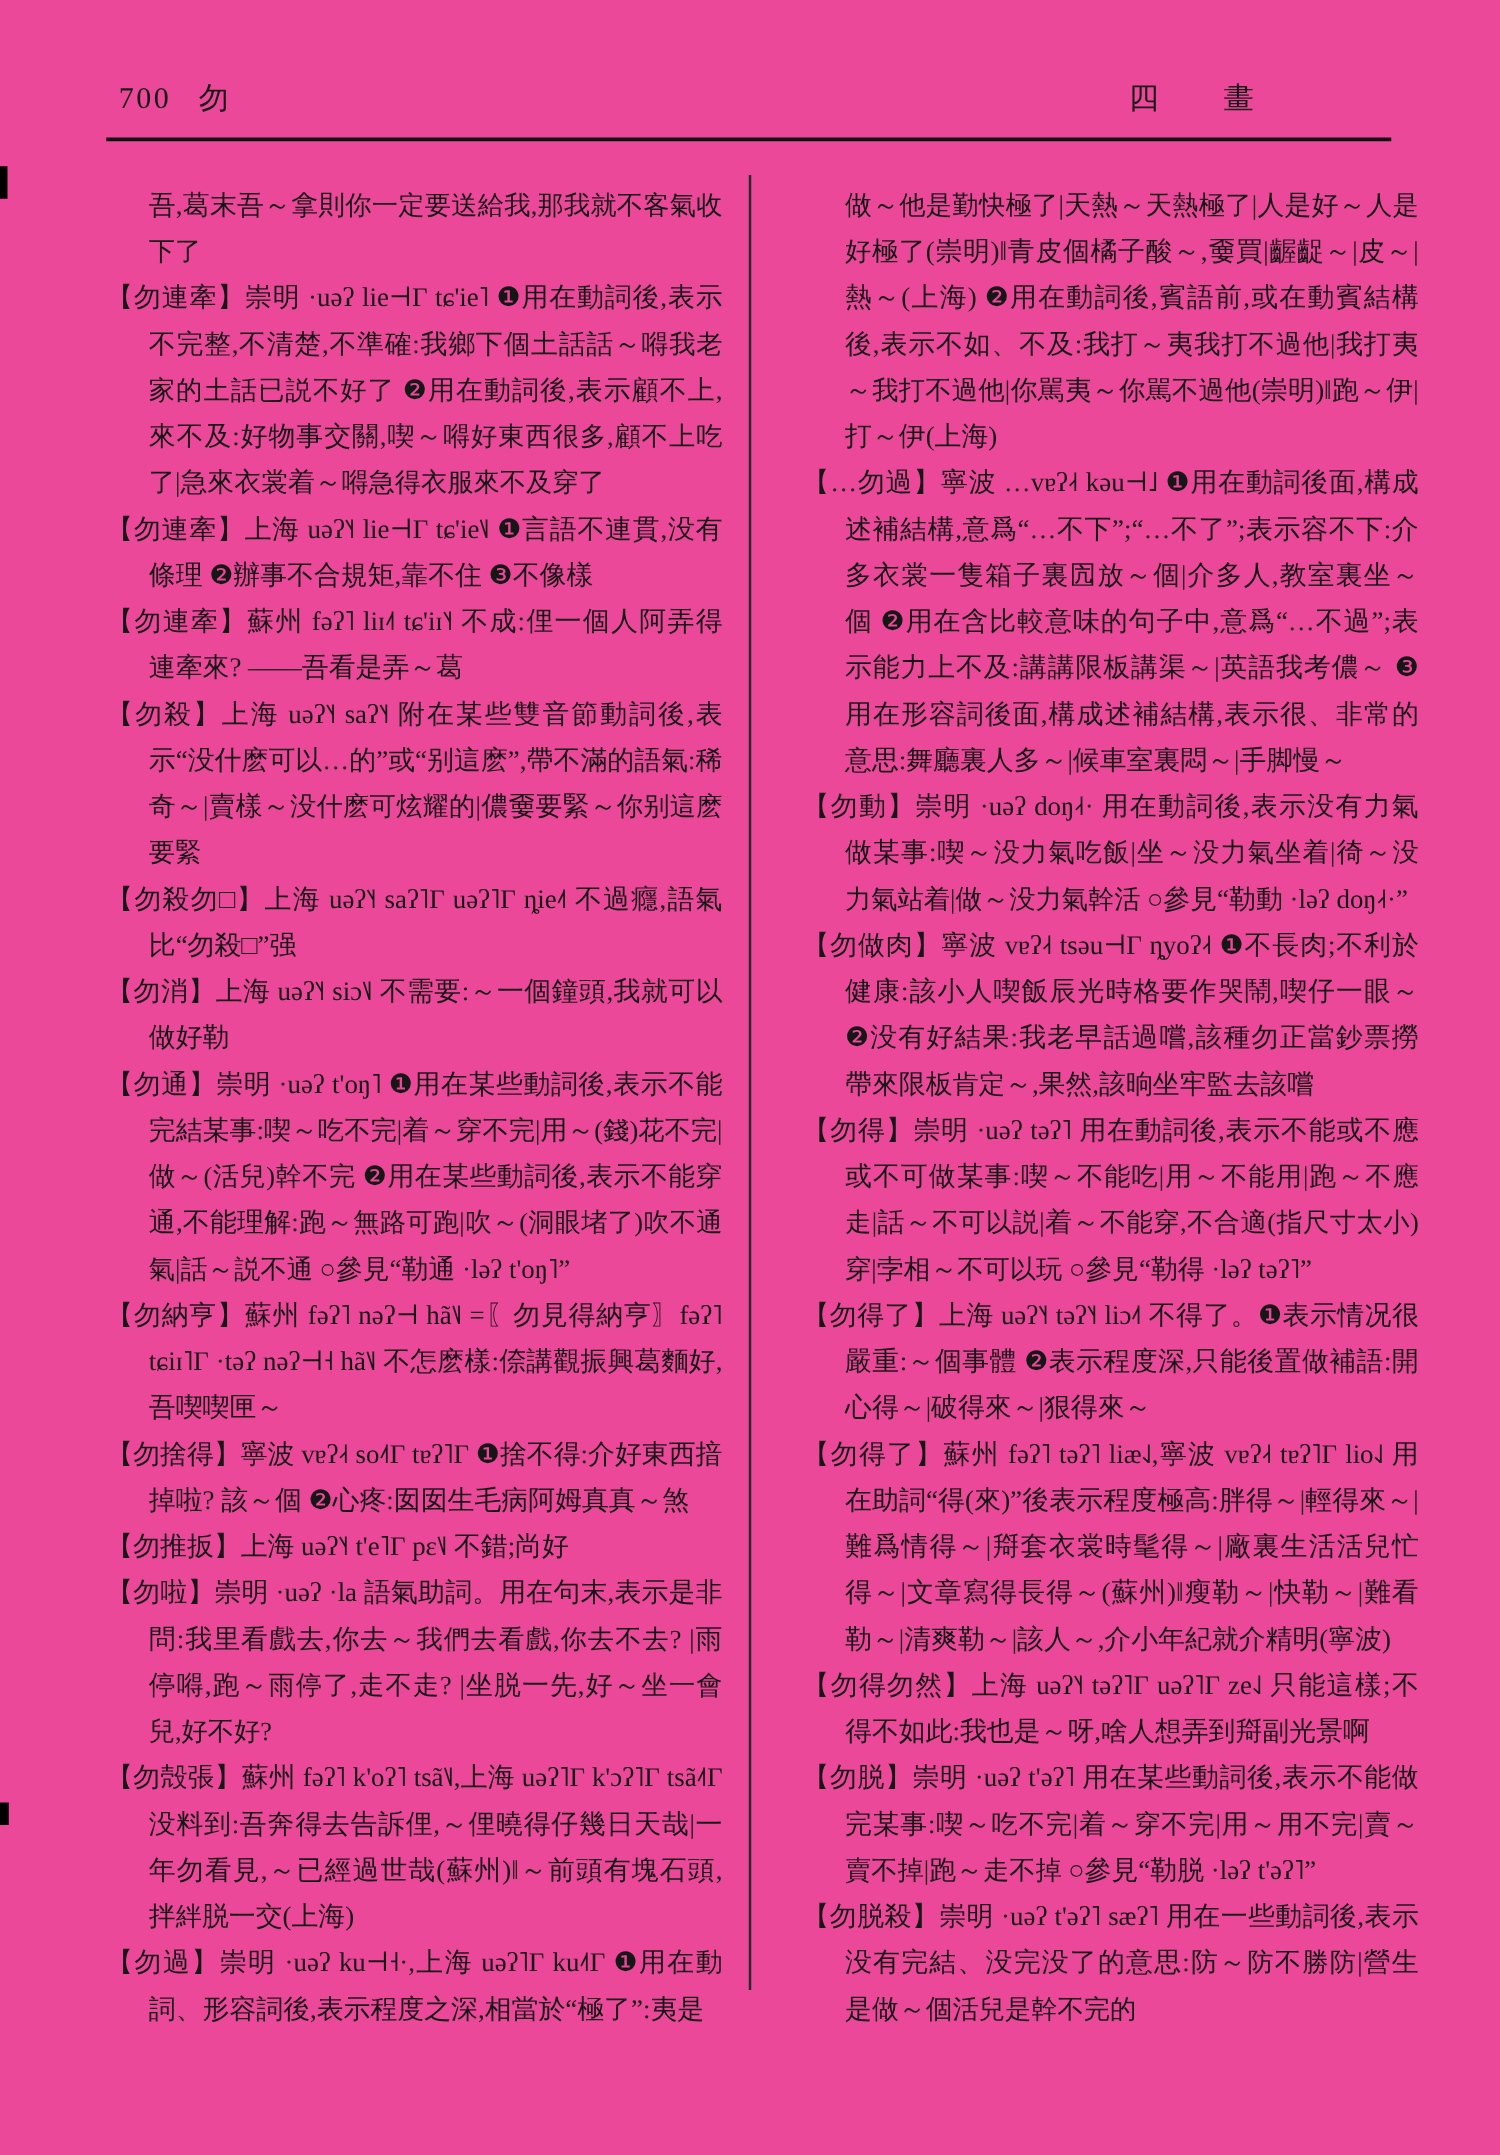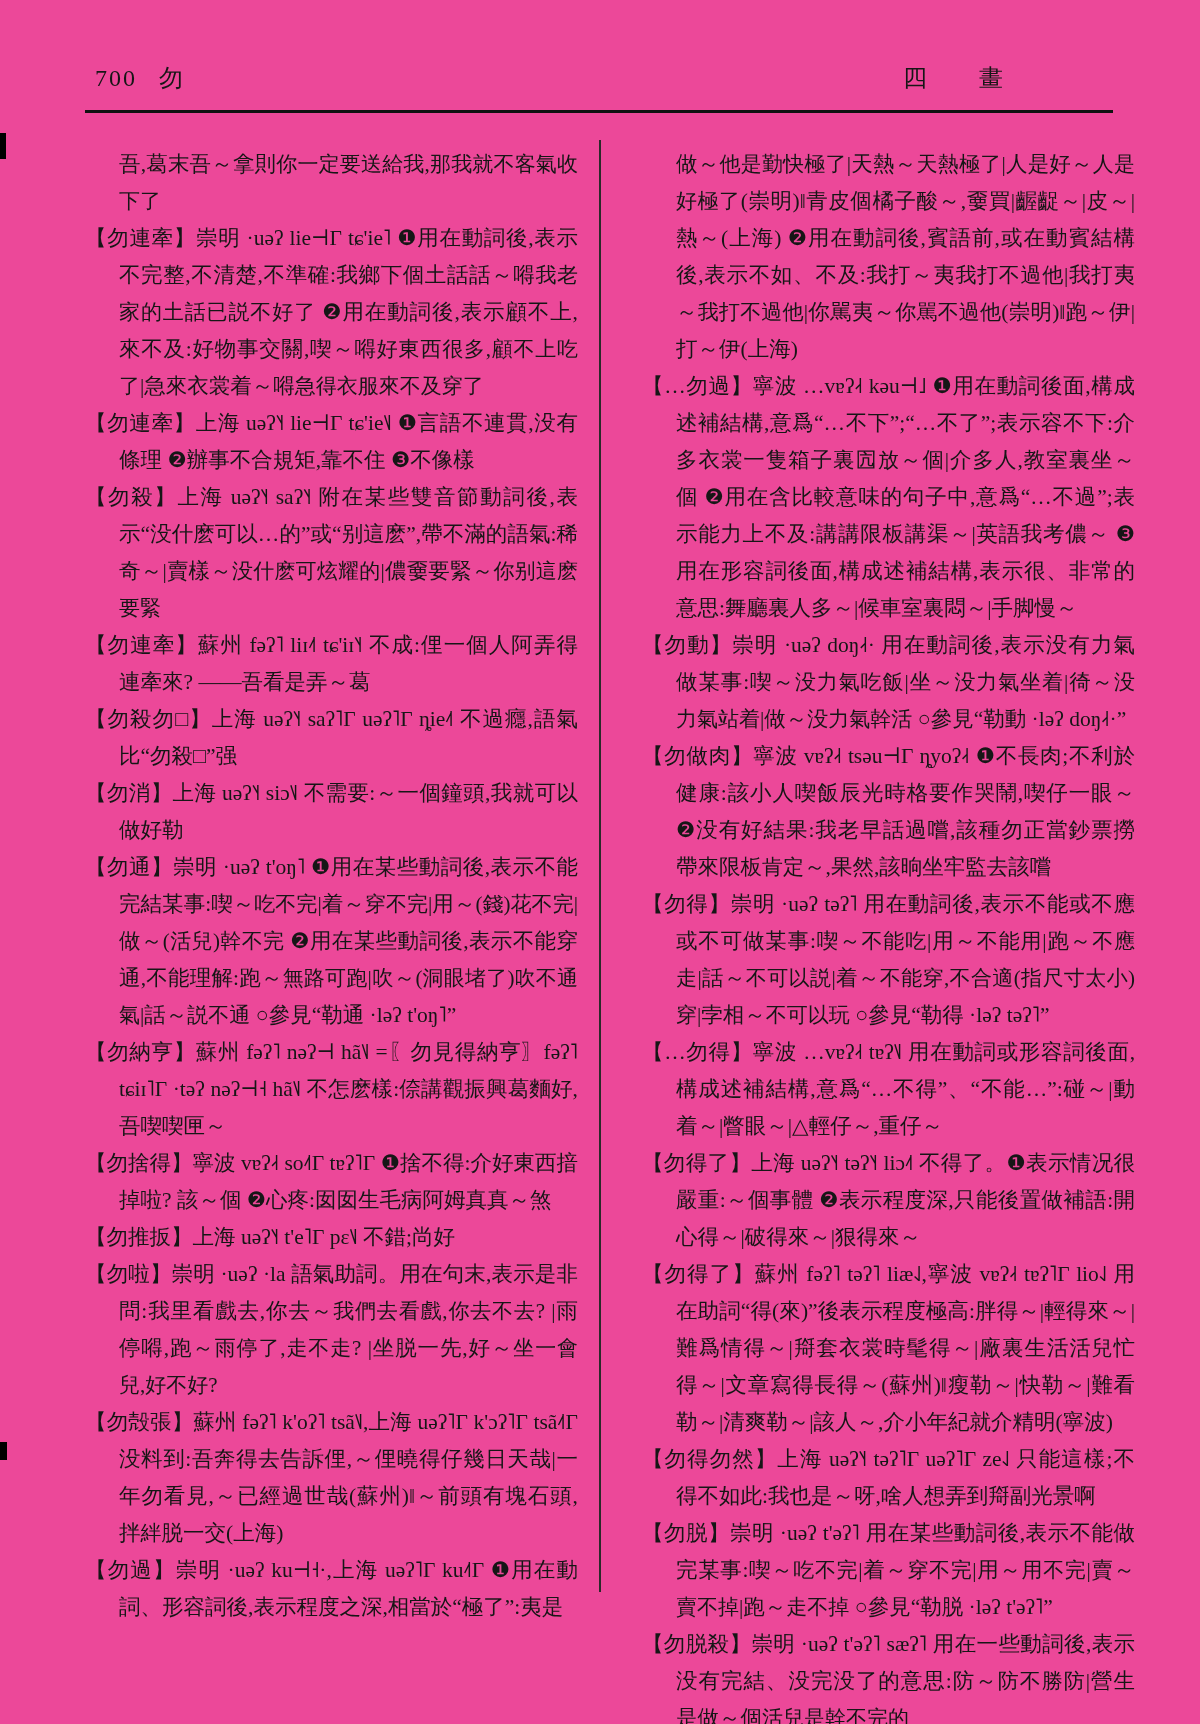--- a/index.html
+++ b/index.html
@@ -59,39 +59,38 @@
   </div>
 
   <div class="rule"></div>
   <div class="divider"></div>
 
   <div class="columns">
     <div class="col left" id="col-left">
         <p class="entry cont"><span class="b">吾,葛末吾～拿則</span><span class="s">你一定要送給我,那我就不客氣收下了</span></p>
         <p class="entry"><span class="h">【勿連牽】</span><span class="b">崇明 ·uəʔ lie⊣Γ tɕ'ie˥ ❶用在動詞後,表示不完整,不清楚,不準確:我鄉下個土話話～嘚</span><span class="s">我老家的土話已説不好了</span><span class="b"> ❷用在動詞後,表示顧不上,來不及:好物事交關,喫～嘚</span><span class="s">好東西很多,顧不上吃了</span><span class="b">|急來衣裳着～嘚</span><span class="s">急得衣服來不及穿了</span></p>
         <p class="entry"><span class="h">【勿連牽】</span><span class="b">上海 uəʔ˥˧ lie⊣Γ tɕ'ie˥˩ ❶言語不連貫,没有條理 ❷辦事不合規矩,靠不住 ❸不像樣</span></p>
+        <p class="entry"><span class="h">【勿連牽】</span><span class="b">蘇州 fəʔ˥ liɪ˨˦ tɕ'iɪ˥˧ 不成:俚一個人阿弄得連牽來? ——吾看是弄～葛</span></p>
         <p class="entry"><span class="h">【勿殺】</span><span class="b">上海 uəʔ˥˧ saʔ˥˧ 附在某些雙音節動詞後,表示“没什麽可以…的”或“别這麽”,帶不滿的語氣:稀奇～|賣樣～</span><span class="s">没什麽可炫耀的</span><span class="b">|儂嫑要緊～</span><span class="s">你别這麽要緊</span></p>
-        <p class="entry"><span class="h">【勿連牽】</span><span class="b">蘇州 fəʔ˥ liɪ˨˦ tɕ'iɪ˥˧ 不成:俚一個人阿弄得連牽來? ——吾看是弄～葛</span></p>
         <p class="entry"><span class="h">【勿殺勿□】</span><span class="b">上海 uəʔ˥˧ saʔ˥Γ uəʔ˥Γ ȵie˨˦ 不過癮,語氣比“勿殺□”强</span></p>
         <p class="entry"><span class="h">【勿消】</span><span class="b">上海 uəʔ˥˧ siɔ˥˩ 不需要:～一個鐘頭,我就可以做好勒</span></p>
         <p class="entry"><span class="h">【勿通】</span><span class="b">崇明 ·uəʔ t'oŋ˥ ❶用在某些動詞後,表示不能完結某事:喫～</span><span class="s">吃不完</span><span class="b">|着～</span><span class="s">穿不完</span><span class="b">|用～</span><span class="s">(錢)花不完</span><span class="b">|做～</span><span class="s">(活兒)幹不完</span><span class="b"> ❷用在某些動詞後,表示不能穿通,不能理解:跑～</span><span class="s">無路可跑</span><span class="b">|吹～</span><span class="s">(洞眼堵了)吹不通氣</span><span class="b">|話～</span><span class="s">説不通</span><span class="b"> ○參見“勒通 ·ləʔ t'oŋ˥”</span></p>
         <p class="entry"><span class="h">【勿納亨】</span><span class="b">蘇州 fəʔ˥ nəʔ⊣ hã˥˩ =〖勿見得納亨〗fəʔ˥ tɕiɪ˥Γ ·təʔ nəʔ⊣˧ hã˥˩ 不怎麽樣:倷講觀振興葛麵好,吾喫喫匣～</span></p>
         <p class="entry"><span class="h">【勿捨得】</span><span class="b">寧波 vɐʔ˨˧ so˨˦Γ tɐʔ˥Γ ❶捨不得:介好東西揞掉啦? 該～個 ❷心疼:囡囡生毛病阿姆真真～煞</span></p>
         <p class="entry"><span class="h">【勿推扳】</span><span class="b">上海 uəʔ˥˧ t'e˥Γ pɛ˥˩ 不錯;尚好</span></p>
         <p class="entry"><span class="h">【勿啦】</span><span class="b">崇明 ·uəʔ ·la 語氣助詞。用在句末,表示是非問:我里看戲去,你去～</span><span class="s">我們去看戲,你去不去?</span><span class="b"> |雨停嘚,跑～</span><span class="s">雨停了,走不走?</span><span class="b"> |坐脱一先,好～</span><span class="s">坐一會兒,好不好?</span></p>
         <p class="entry"><span class="h">【勿殻張】</span><span class="b">蘇州 fəʔ˥ k'oʔ˥ tsã˥˩,上海 uəʔ˥Γ k'ɔʔ˥Γ tsã˨˦Γ 没料到:吾奔得去告訴俚,～俚曉得仔幾日天哉|一年勿看見,～已經過世哉(蘇州)‖～前頭有塊石頭,拌</span><span class="s">絆</span><span class="b">脱一交(上海)</span></p>
         <p class="entry"><span class="h">【勿過】</span><span class="b">崇明 ·uəʔ ku⊣˧·,上海 uəʔ˥Γ ku˨˦Γ ❶用在動詞、形容詞後,表示程度之深,相當於“極了”:夷是</span></p>
       </div>
     <div class="col right" id="col-right">
         <p class="entry cont"><span class="b">做～</span><span class="s">他是勤快極了</span><span class="b">|天熱～</span><span class="s">天熱極了</span><span class="b">|人是好～</span><span class="s">人是好極了</span><span class="b">(崇明)‖青皮個橘子酸～,嫑買|齷齪～|皮～|熱～(上海) ❷用在動詞後,賓語前,或在動賓結構後,表示不如、不及:我打～夷</span><span class="s">我打不過他</span><span class="b">|我打夷～</span><span class="s">我打不過他</span><span class="b">|你駡夷～</span><span class="s">你駡不過他</span><span class="b">(崇明)‖跑～伊|打～伊(上海)</span></p>
         <p class="entry"><span class="h">【…勿過】</span><span class="b">寧波 …vɐʔ˨˧ kəu⊣˩ ❶用在動詞後面,構成述補結構,意爲“…不下”;“…不了”;表示容不下:介多衣裳一隻箱子裏囥</span><span class="s">放</span><span class="b">～個|介多人,教室裏坐～個 ❷用在含比較意味的句子中,意爲“…不過”;表示能力上不及:講講限板講渠～|英語我考儂～ ❸用在形容詞後面,構成述補結構,表示很、非常的意思:舞廳裏人多～|候車室裏悶～|手脚慢～</span></p>
         <p class="entry"><span class="h">【勿動】</span><span class="b">崇明 ·uəʔ doŋ˨˧· 用在動詞後,表示没有力氣做某事:喫～</span><span class="s">没力氣吃飯</span><span class="b">|坐～</span><span class="s">没力氣坐着</span><span class="b">|徛～</span><span class="s">没力氣站着</span><span class="b">|做～</span><span class="s">没力氣幹活</span><span class="b"> ○參見“勒動 ·ləʔ doŋ˨˧·”</span></p>
         <p class="entry"><span class="h">【勿做肉】</span><span class="b">寧波 vɐʔ˨˧ tsəu⊣Γ ȵyoʔ˨˧ ❶不長肉;不利於健康:該小人喫飯辰光時格要作</span><span class="s">哭鬧</span><span class="b">,喫仔一眼～ ❷没有好結果:我老早話過嚐,該種勿正當鈔票撈帶來限板</span><span class="s">肯定</span><span class="b">～,果然,該晌坐牢監去該嚐</span></p>
         <p class="entry"><span class="h">【勿得】</span><span class="b">崇明 ·uəʔ təʔ˥ 用在動詞後,表示不能或不應或不可做某事:喫～</span><span class="s">不能吃</span><span class="b">|用～</span><span class="s">不能用</span><span class="b">|跑～</span><span class="s">不應走</span><span class="b">|話～</span><span class="s">不可以説</span><span class="b">|着～</span><span class="s">不能穿,不合適(指尺寸太小)穿</span><span class="b">|孛相～</span><span class="s">不可以玩</span><span class="b"> ○參見“勒得 ·ləʔ təʔ˥”</span></p>
-        <p class="entry"><span class="h">【…勿得】</span><span class="b">寧波 …vɐʔ˨˧ tɐʔ˥˩ 用在動詞或形容詞後面,構成述補結構,意爲“…不得”、“不能…”:碰～|動着～|瞥眼～|△輕仔～,重仔～</span></p>
         <p class="entry"><span class="h">【勿得了】</span><span class="b">上海 uəʔ˥˧ təʔ˥˧ liɔ˨˦ 不得了。❶表示情况很嚴重:～個事體 ❷表示程度深,只能後置做補語:開心得～|破得來～|狠得來～</span></p>
         <p class="entry"><span class="h">【勿得了】</span><span class="b">蘇州 fəʔ˥ təʔ˥ liæ˨˩,寧波 vɐʔ˨˧ tɐʔ˥Γ lio˨˩ 用在助詞“得(來)”後表示程度極高:胖得～|輕得來～|難爲情得～|搿套衣裳時髦得～|廠裏生活</span><span class="s">活兒</span><span class="b">忙得～|文章寫得長得～(蘇州)‖瘦勒～|快勒～|難看勒～|清爽勒～|該人～,介小年紀就介精明(寧波)</span></p>
         <p class="entry"><span class="h">【勿得勿然】</span><span class="b">上海 uəʔ˥˧ təʔ˥Γ uəʔ˥Γ ze˨˩ 只能這樣;不得不如此:我也是～呀,啥人想弄到搿副光景啊</span></p>
         <p class="entry"><span class="h">【勿脱】</span><span class="b">崇明 ·uəʔ t'əʔ˥ 用在某些動詞後,表示不能做完某事:喫～</span><span class="s">吃不完</span><span class="b">|着～</span><span class="s">穿不完</span><span class="b">|用～</span><span class="s">用不完</span><span class="b">|賣～</span><span class="s">賣不掉</span><span class="b">|跑～</span><span class="s">走不掉</span><span class="b"> ○參見“勒脱 ·ləʔ t'əʔ˥”</span></p>
         <p class="entry"><span class="h">【勿脱殺】</span><span class="b">崇明 ·uəʔ t'əʔ˥ sæʔ˥ 用在一些動詞後,表示没有完結、没完没了的意思:防～</span><span class="s">防不勝防</span><span class="b">|營生是做～個</span><span class="s">活兒是幹不完的</span></p>
       </div>
   </div>
 </div>
 
 </body></html>

